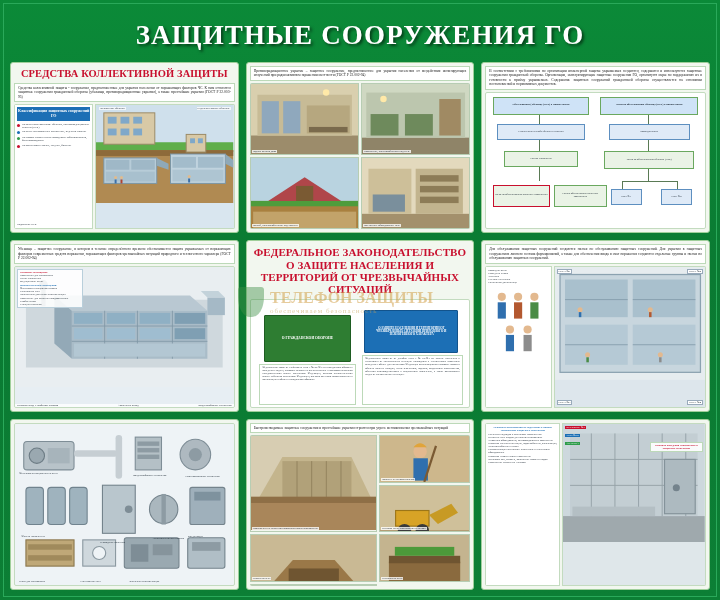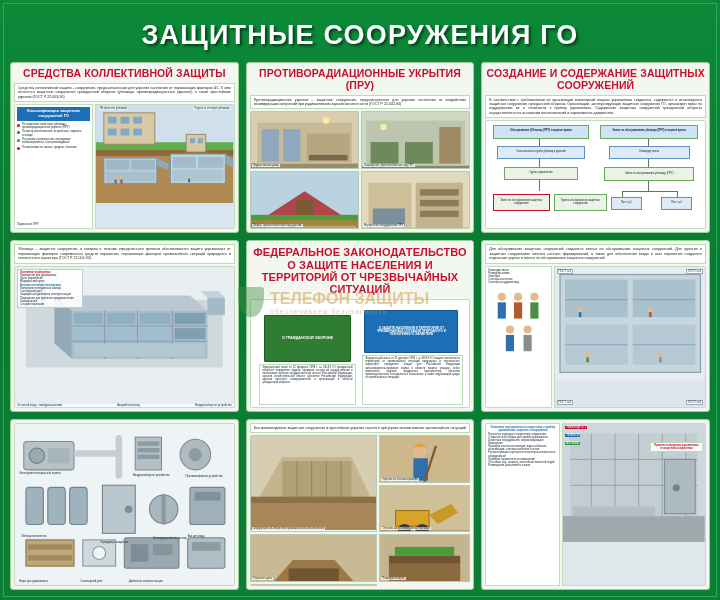--- a/index.html
+++ b/index.html
@@ -7,20 +7,21 @@
     margin: 0; padding: 0;
     width: 720px; height: 600px;
     font-family: "Liberation Sans", sans-serif;
     background: #0a7a32;
   }
   .poster {
     position: relative;
     width: 720px; height: 600px;
     background: linear-gradient(180deg, #0b8a38 0%, #0a7a32 45%, #0c7f35 100%);
     overflow: hidden;
+    font-family: Liberation Serif, serif;
   }
   
   .poster:before {
     content: "";
     position: absolute; left: 3px; top: 3px; right: 3px; bottom: 3px;
     border: 1px solid #2aa95a;
     pointer-events: none;
   }
   .title-bar {
     position: absolute;
@@ -204,21 +205,20 @@
                 <rect x="94" y="75" width="2" height="4" fill="#3b6fa8"></rect>
             </svg>
             <div class="nano" style="position:absolute;left:3px;top:2px;background:rgba(255,255,255,.75);padding:0 1px;">Встроенное убежище</div>
             <div class="nano" style="position:absolute;right:3px;top:2px;background:rgba(255,255,255,.75);padding:0 1px;">Отдельно стоящее убежище</div>
           </div>
         </div>
       </div>
     </div>
 
     <div class="card">
-      <div class="card-title">ПРОТИВОРАДИАЦИОННЫЕ УКРЫТИЯ (ПРУ)</div>
       <div class="card-sub">Противорадиационное укрытие – защитное сооружение, предназначенное для укрытия населения от воздействия ионизирующих излучений при радиоактивном заражении местности (ГОСТ Р 22.002-94)</div>
       <div class="card-body">
         <div class="photo-grid">
           <div class="photo">
             <svg class="fill" viewBox="0 0 100 70" preserveAspectRatio="none">
               <rect width="100" height="70" fill="#d9cfae"></rect>
               <rect x="0" y="48" width="100" height="22" fill="#9c8c6b"></rect>
               <rect x="6" y="10" width="88" height="38" fill="#c7bb96"></rect>
               <rect x="10" y="16" width="16" height="30" fill="#8fa8bd"></rect>
               <rect x="30" y="16" width="16" height="30" fill="#8fa8bd"></rect>
@@ -262,21 +262,20 @@
               <rect x="54" y="36" width="36" height="6" fill="#8d7c57"></rect>
               <rect x="10" y="34" width="30" height="16" fill="#7a8f9c"></rect>
             </svg>
             <div class="nano" style="position:absolute;left:1px;bottom:1px;background:rgba(255,255,255,.8);padding:0 1px;">Внутреннее оборудование ПРУ</div>
           </div>
         </div>
       </div>
     </div>
 
     <div class="card">
-      <div class="card-title">СОЗДАНИЕ И СОДЕРЖАНИЕ ЗАЩИТНЫХ СООРУЖЕНИЙ</div>
       <div class="card-sub">В соответствии с требованиями по организации инженерной защиты укрываемых создаются, содержатся и используются защитные сооружения гражданской обороны. Организации, эксплуатирующие защитные сооружения ГО, организуют меры по поддержанию их в готовности к приёму укрываемых. Содержание защитных сооружений гражданской обороны осуществляется на основании постановлений и нормативных документов.</div>
       <div class="card-body" style="background:#ffffff;border:1px solid #c3dbbf;">
         <div class="sch-box head" style="left:3%;top:3%;width:44%;height:13%;">Обслуживание (Убежище (ПРУ) в мирное время</div>
         <div class="sch-box head" style="left:52%;top:3%;width:45%;height:13%;">Звено по обслуживанию убежища (ПРУ) в мирное время</div>
 
         <div class="sch-line" style="left:24%;top:16%;width:1px;height:7%;"></div>
         <div class="sch-line" style="left:74%;top:16%;width:1px;height:7%;"></div>
 
         <div class="sch-box blue" style="left:5%;top:23%;width:40%;height:12%;">Спасательная служба убежищ и укрытий</div>
         <div class="sch-box blue" style="left:56%;top:23%;width:37%;height:12%;">Командир звена</div>

